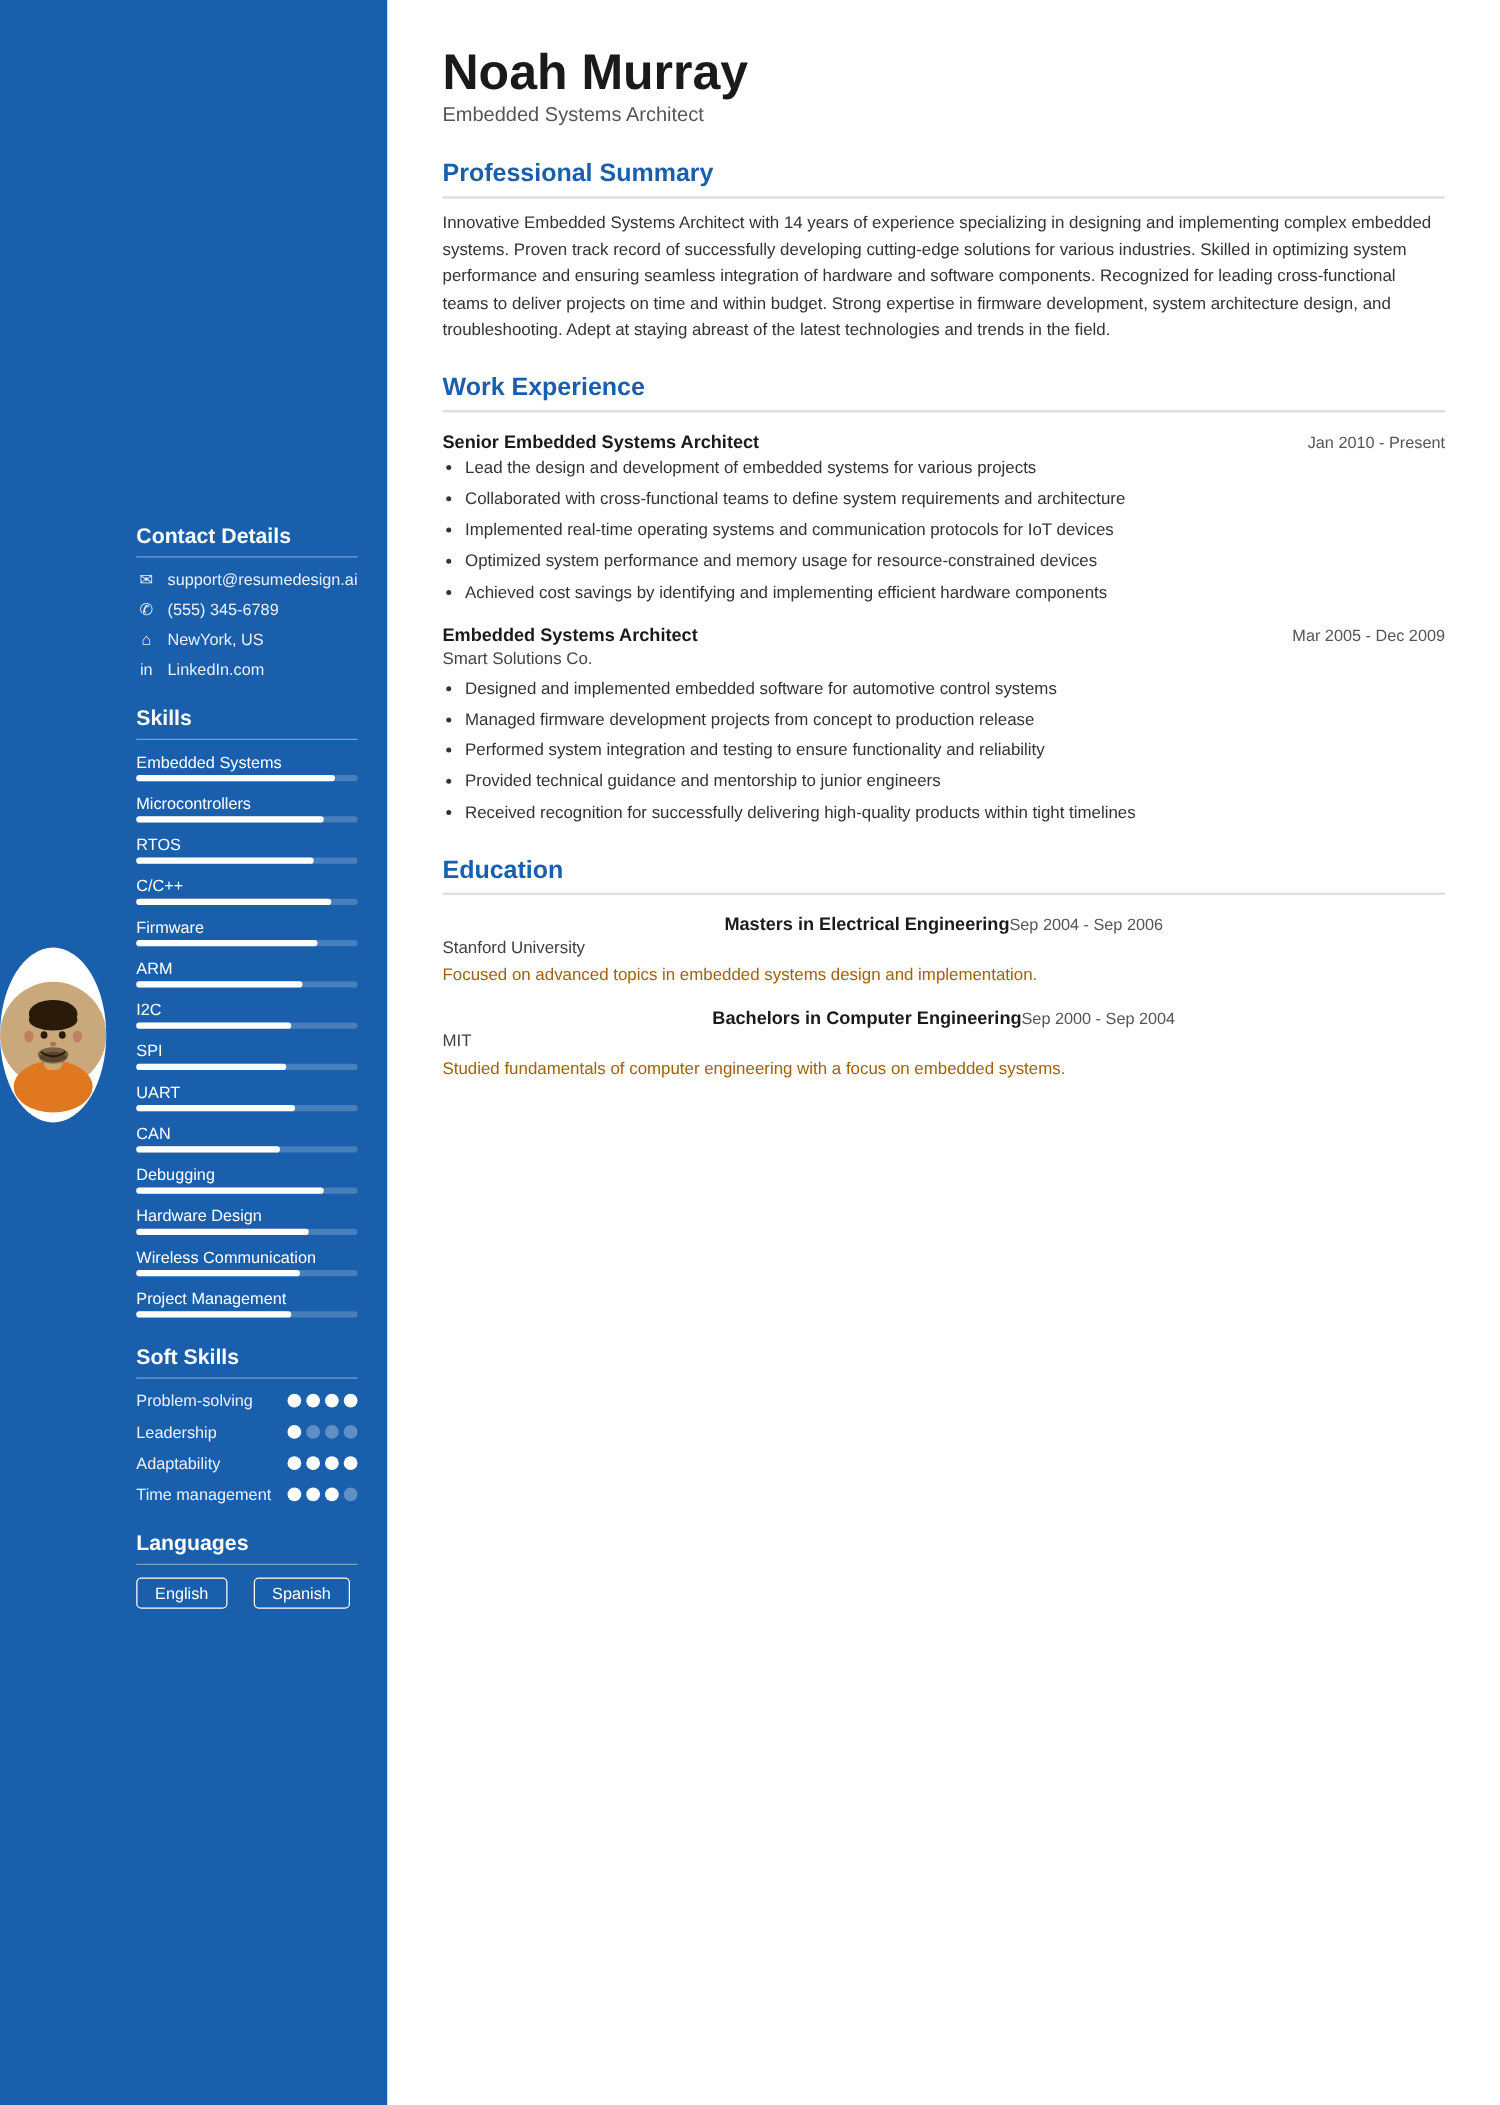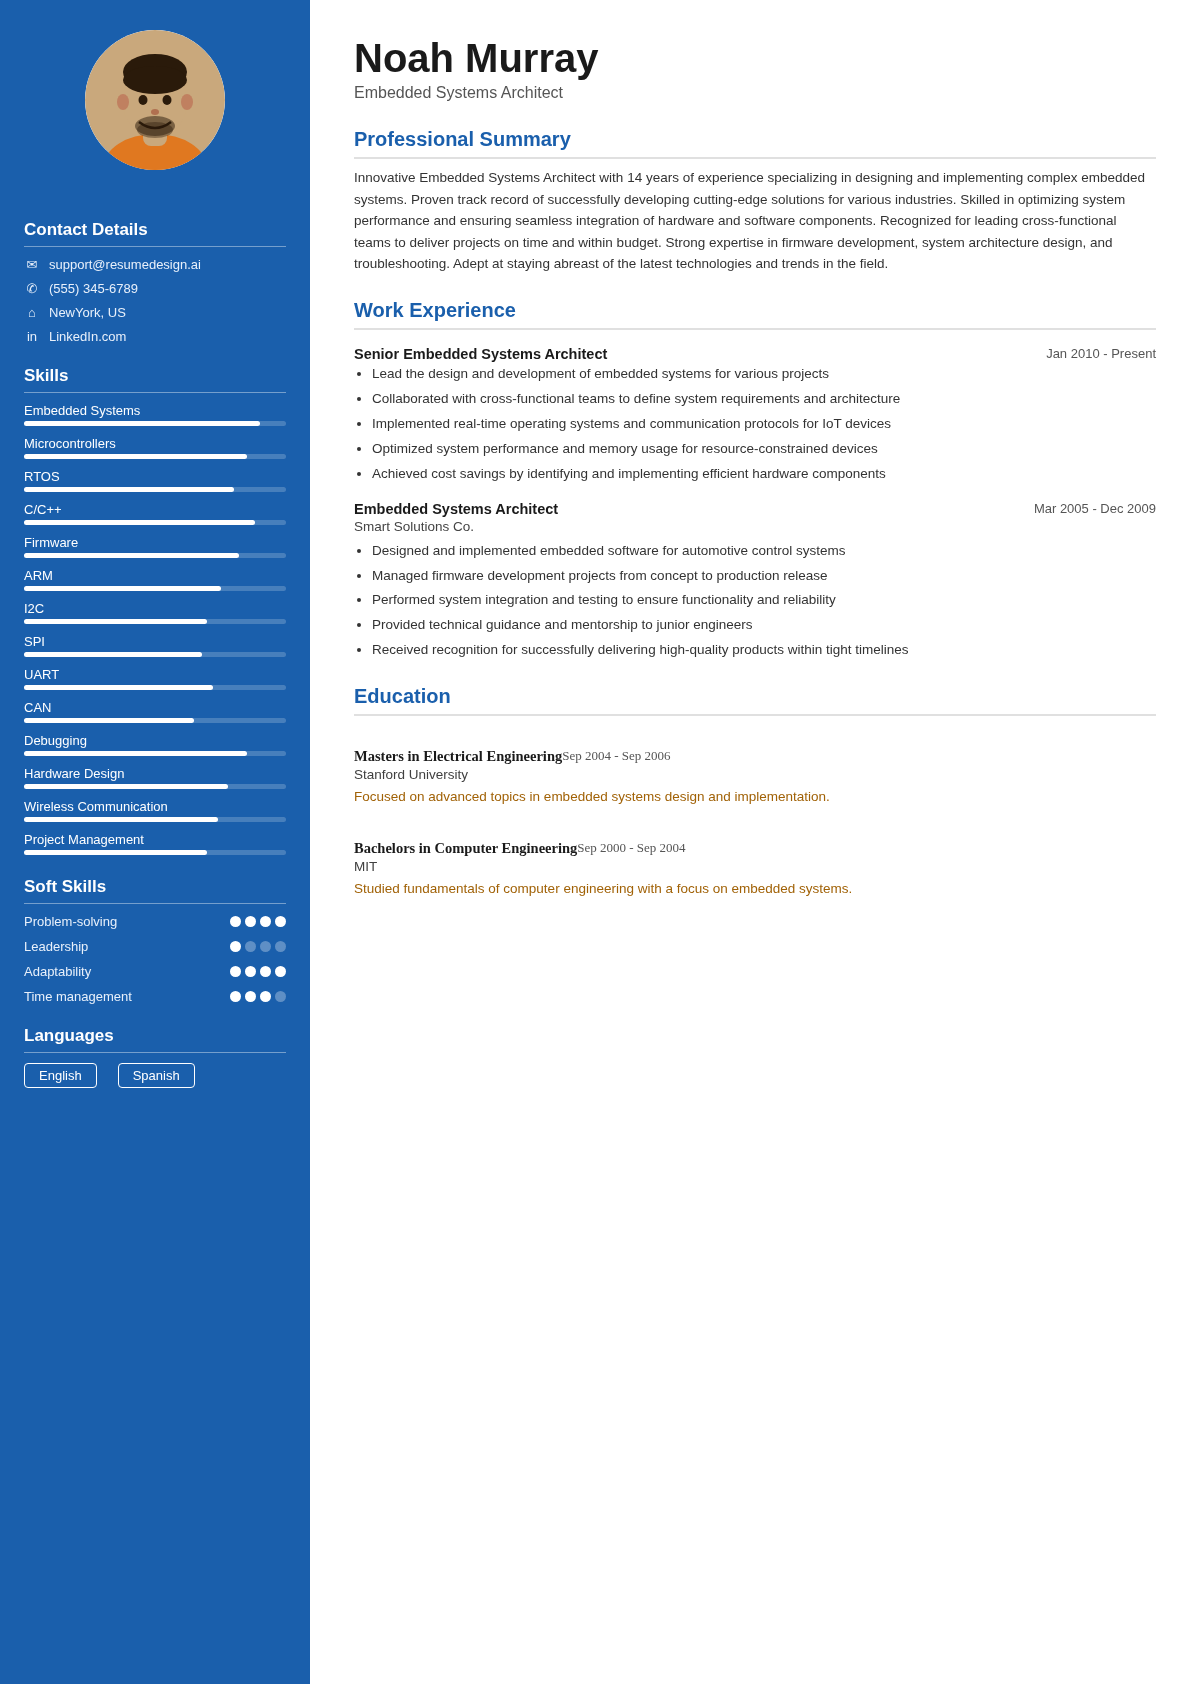--- a/index.html
+++ b/index.html
@@ -11,21 +11,20 @@
       background: #fff;
     }
     
     .sidebar {
       width: 310px;
       min-width: 310px;
       background: #1a5fac;
       color: #fff;
       padding: 30px 0 30px 0;
       display: flex;
-      flex-direction: column;
       align-items: center;
     }
     .avatar-wrap {
       width: 140px;
       height: 140px;
       border-radius: 50%;
       background: #fff;
       overflow: hidden;
       margin-bottom: 28px;
       display: flex;
@@ -179,25 +178,24 @@
     }
     .job-bullets li {
       font-size: 13.5px;
       color: #333;
       line-height: 1.55;
       margin-bottom: 4px;
     }
     
     .edu-header {
       display: flex;
-      justify-content: flex-start;
+      justify-content: center;
       align-items: flex-start;
-      margin-top: 32px;
+      margin-top: 16px;
       margin-bottom: 2px;
-      font-family: Liberation Serif, serif;
     }
     .edu-degree {
       font-size: 14.5px;
       font-weight: bold;
       color: #1a1a1a;
     }
     .edu-dates {
       font-size: 13px;
       color: #555;
       white-space: nowrap;

